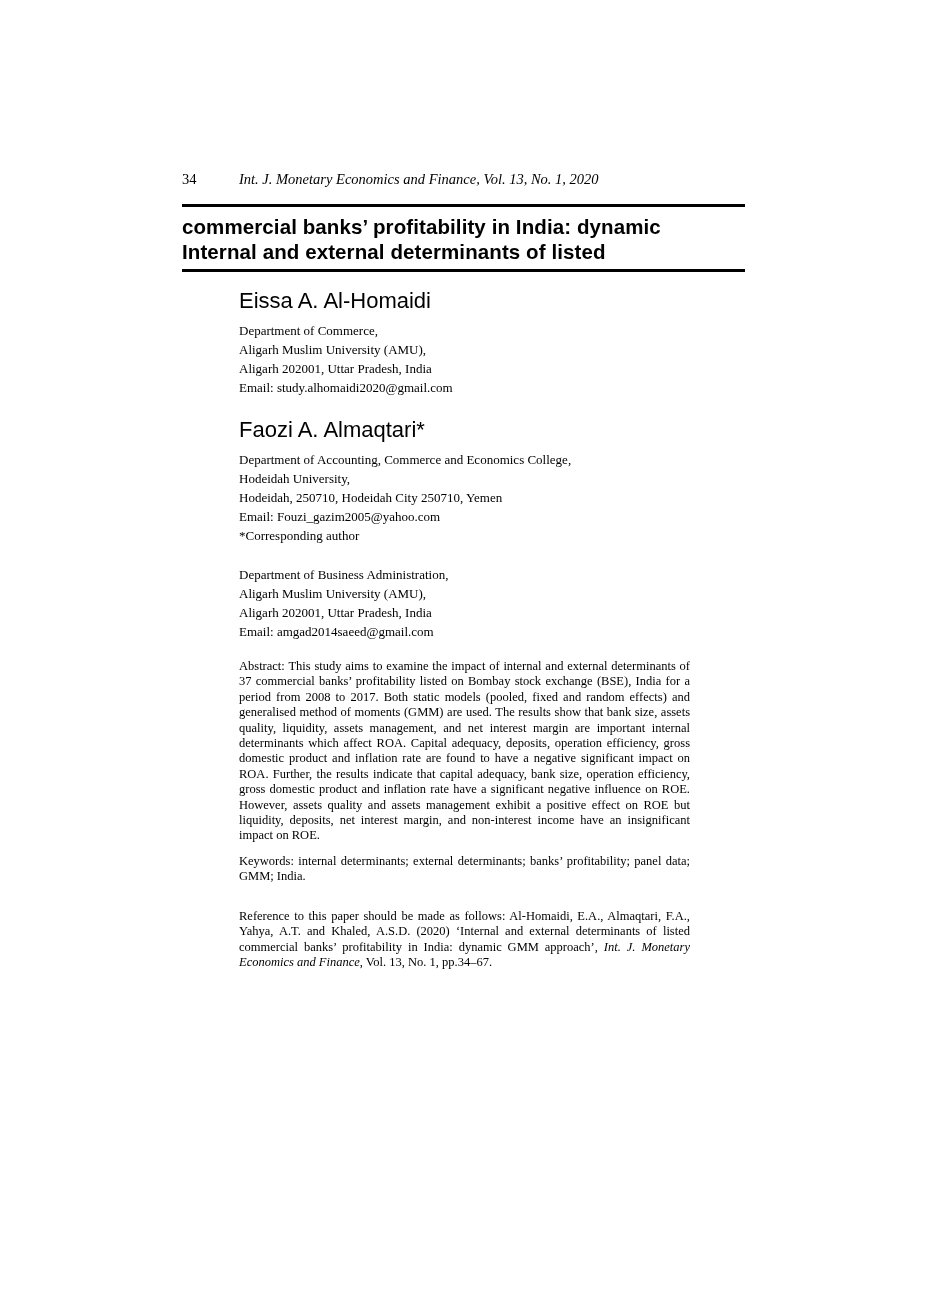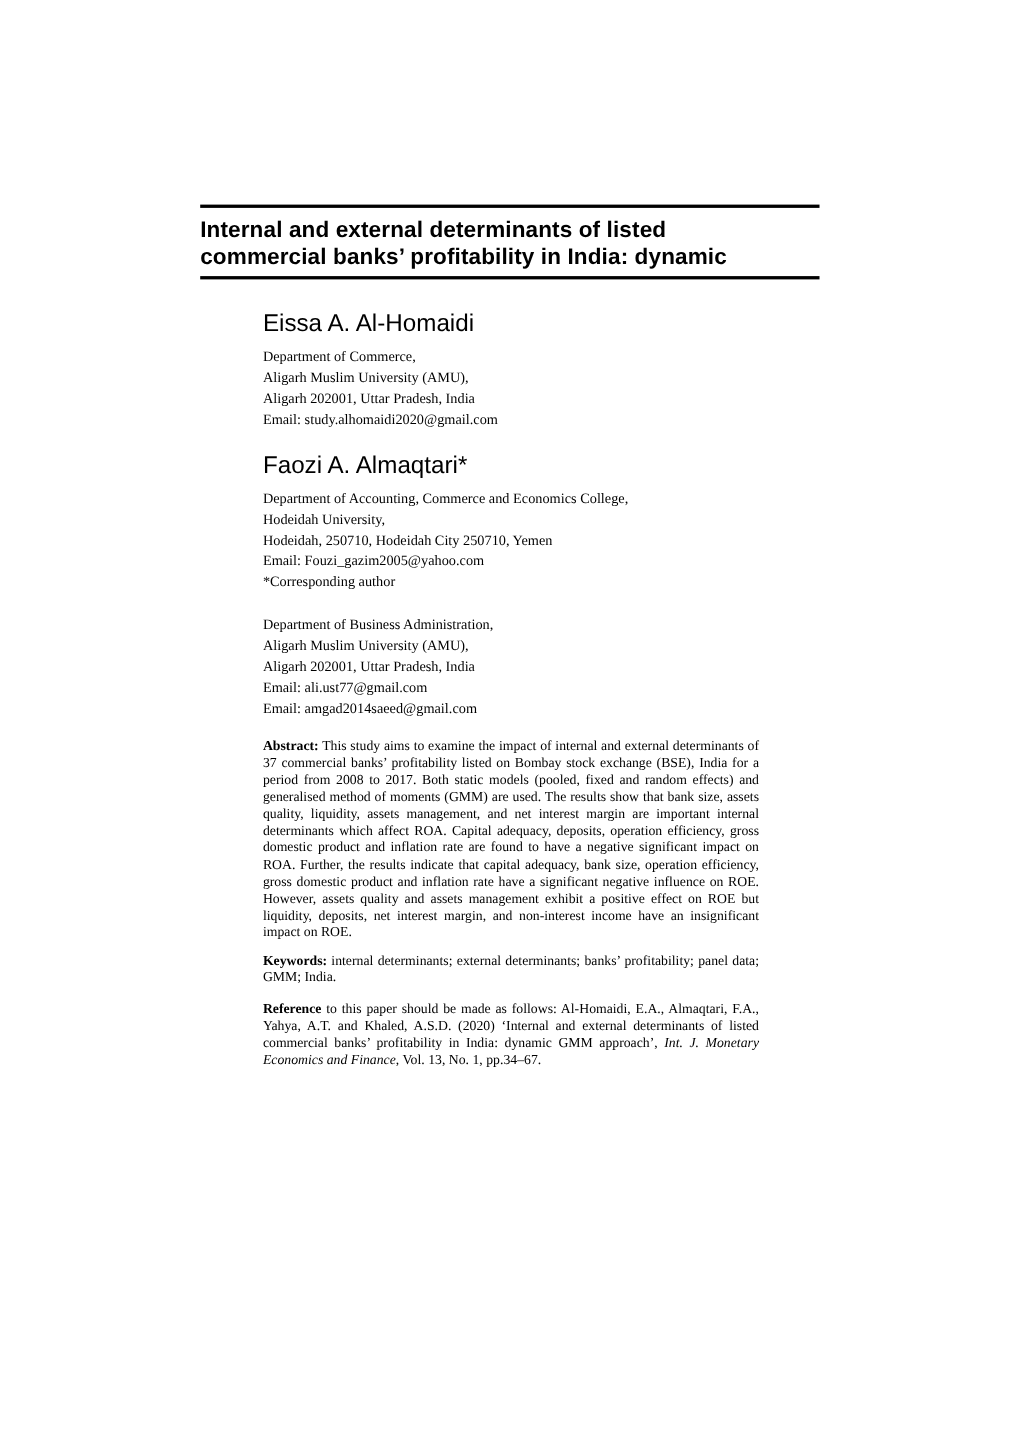--- a/index.html
+++ b/index.html
@@ -34,21 +34,21 @@
   .article-title {
     font-family: "Liberation Sans", sans-serif;
     font-weight: bold;
     font-size: 20.5px;
     line-height: 25px;
     margin-top: 7px;
     letter-spacing: 0.1px;
   }
   
   .author-block { margin-left: 57px; }
-  .author-block.first { margin-top: 27px; }
+  .author-block.first { margin-top: 16px; }
   .author-block.next { margin-top: 20px; }
   .author-name {
     font-family: "Liberation Sans", sans-serif;
     font-weight: 400;
     font-size: 22px;
     line-height: 26px;
     margin: 0;
   }
   .affiliation {
     font-family: "Liberation Serif", serif;
@@ -61,43 +61,46 @@
   .meta-para {
     font-family: "Liberation Serif", serif;
     font-size: 12.5px;
     line-height: 15.4px;
     text-align: justify;
     margin: 0 0 0 57px;
     width: 451px;
   }
   .abstract-para { margin-top: 18px; }
   .keywords-para { margin-top: 10px; }
-  .reference-para { margin-top: 13px; }
-  .meta-label { font-weight: bold; }
+  .reference-para { margin-top: 24px; }
+  .meta-label { font-weight: normal; }
   .italic { font-style: italic; }
   
   .copyright {
     font-family: "Liberation Serif", serif;
     font-size: 15px;
     line-height: 19px;
     margin-top: 31px;
   }
 </style>
 </head>
 <body>
 
 <div class="page">
   <div class="content">
 
+    <div class="journal-header-row">
+      <span class="page-number">34</span><span class="journal-name">Int. J. Monetary Economics and Finance, Vol. 13, No. 1, 2020</span>
+    </div>
 
     <div class="rule rule-top"></div>
 
     <div class="article-title">
+      <div>commercial banks’ profitability in India: dynamic</div>
       <div>Internal and external determinants of listed</div>
-      <div>commercial banks’ profitability in India: dynamic</div>
     </div>
 
     <div class="rule rule-bottom"></div>
 
     <div class="author-block first">
       <h2 class="author-name">Eissa A. Al-Homaidi</h2>
       <div class="affiliation">
         <div>Department of Commerce,</div>
         <div>Aligarh Muslim University (AMU),</div>
         <div>Aligarh 202001, Uttar Pradesh, India</div>
@@ -114,21 +117,20 @@
         <div>Email: Fouzi_gazim2005@yahoo.com</div>
         <div>*Corresponding author</div>
       </div>
     </div>
 
     <div class="author-block next">
       <div class="affiliation">
         <div>Department of Business Administration,</div>
         <div>Aligarh Muslim University (AMU),</div>
         <div>Aligarh 202001, Uttar Pradesh, India</div>
-        <div>Email: ali.ust77@gmail.com</div>
         <div>Email: amgad2014saeed@gmail.com</div>
       </div>
     </div>
 
     <p class="meta-para abstract-para"><span class="meta-label">Abstract:</span><span> This study aims to examine the impact of internal and external determinants of 37 commercial banks’ profitability listed on Bombay stock exchange (BSE), India for a period from 2008 to 2017. Both static models (pooled, fixed and random effects) and generalised method of moments (GMM) are used. The results show that bank size, assets quality, liquidity, assets management, and net interest margin are important internal determinants which affect ROA. Capital adequacy, deposits, operation efficiency, gross domestic product and inflation rate are found to have a negative significant impact on ROA. Further, the results indicate that capital adequacy, bank size, operation efficiency, gross domestic product and inflation rate have a significant negative influence on ROE. However, assets quality and assets management exhibit a positive effect on ROE but liquidity, deposits, net interest margin, and non-interest income have an insignificant impact on ROE.</span></p>
 
     <p class="meta-para keywords-para"><span class="meta-label">Keywords:</span><span> internal determinants; external determinants; banks’ profitability; panel data; GMM; India.</span></p>
 
     <p class="meta-para reference-para"><span class="meta-label">Reference</span><span> to this paper should be made as follows: Al-Homaidi, E.A., Almaqtari, F.A., Yahya, A.T. and Khaled, A.S.D. (2020) ‘Internal and external determinants of listed commercial banks’ profitability in India: dynamic GMM approach’, </span><span class="italic">Int. J. Monetary Economics and Finance</span><span>, Vol. 13, No. 1, pp.34–67.</span></p>
 

